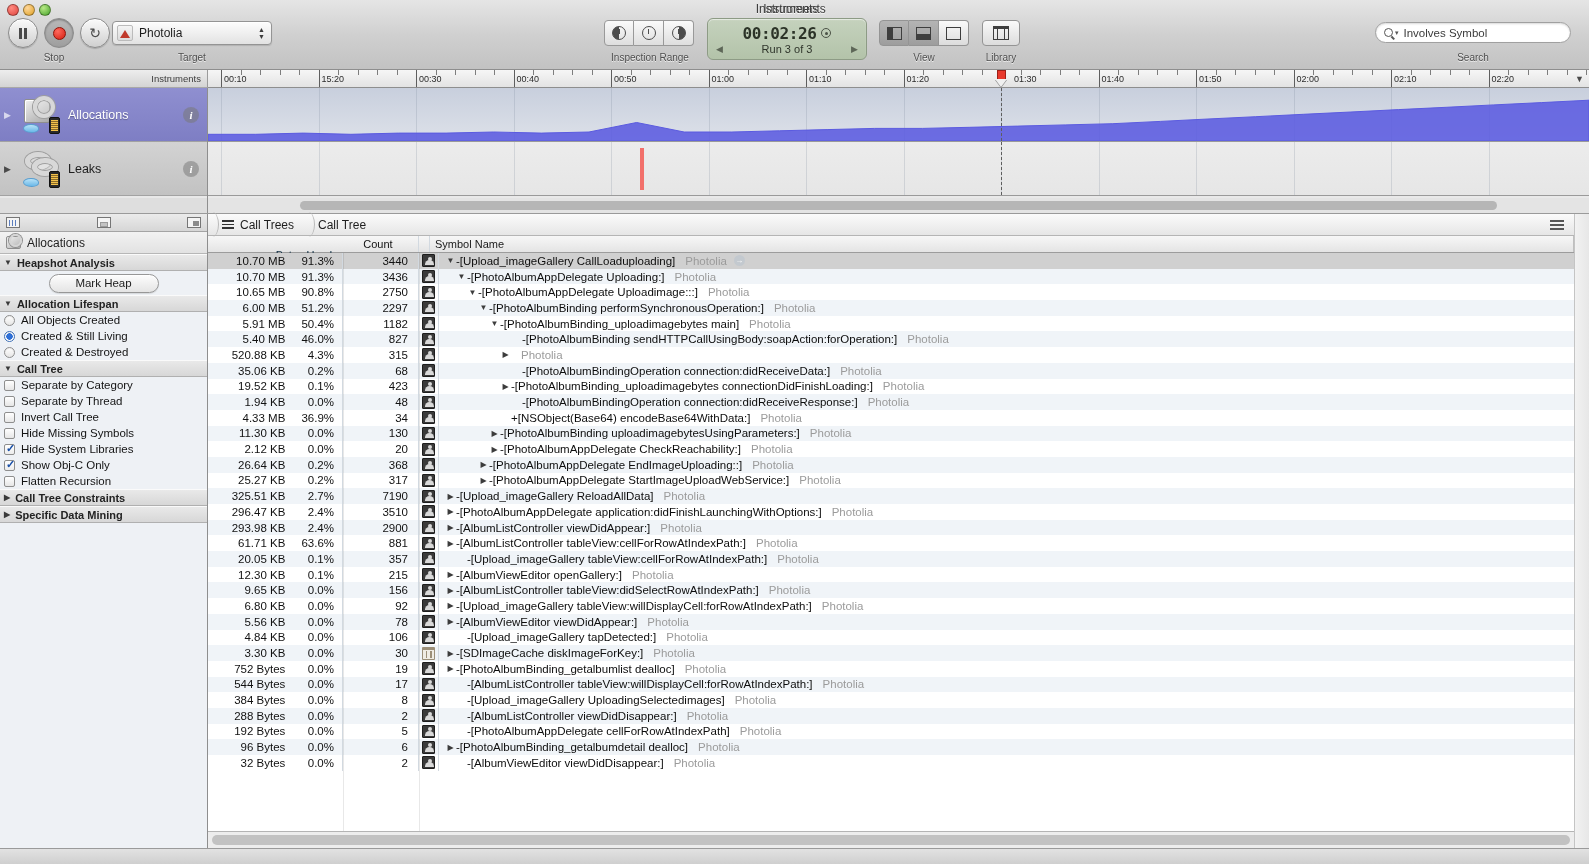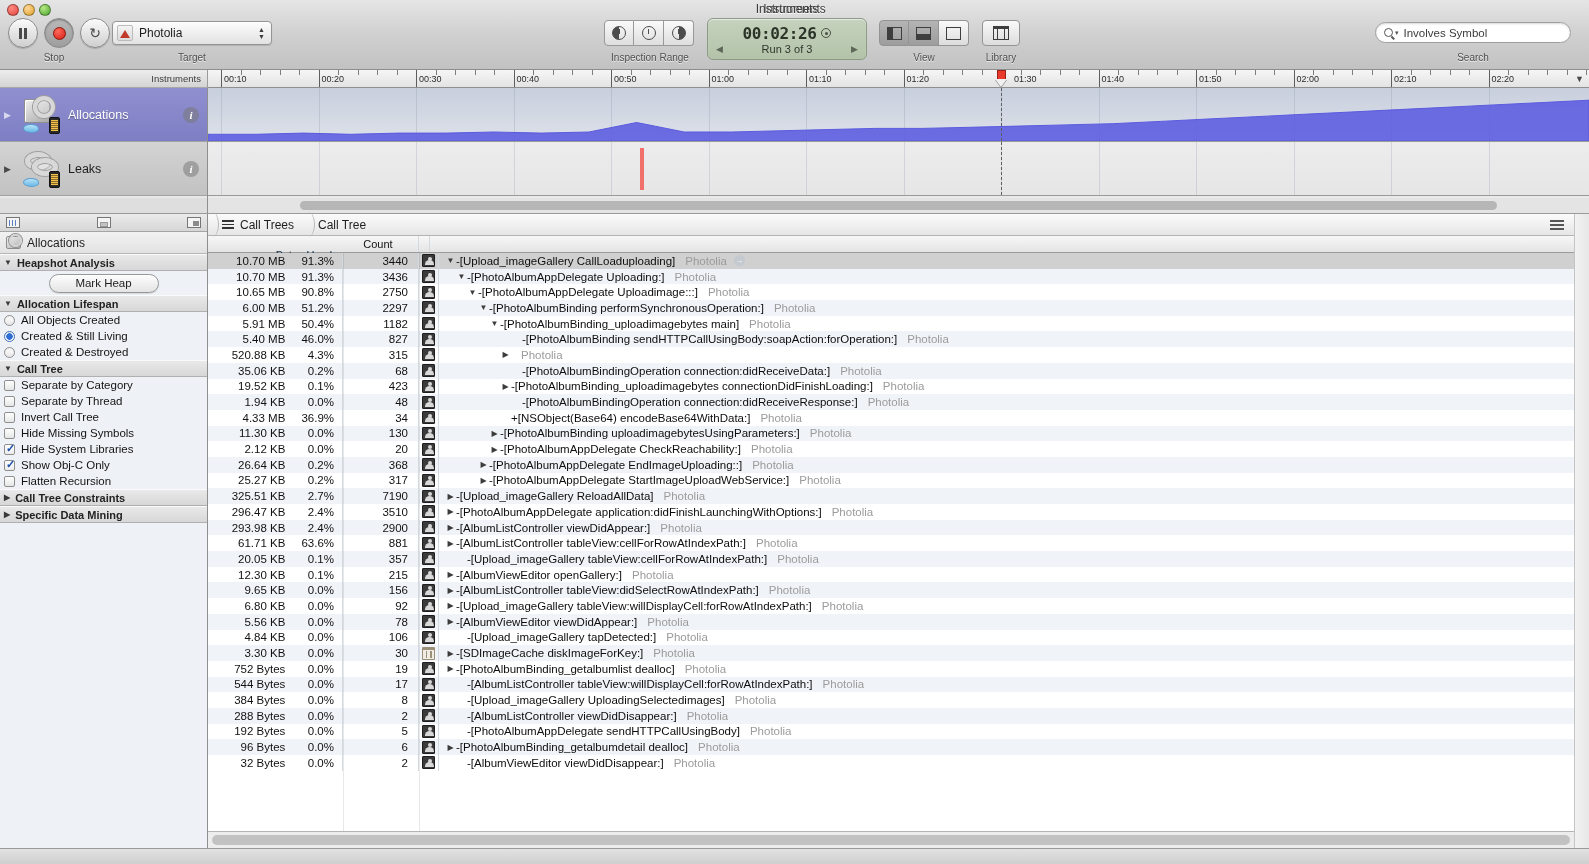--- a/index.html
+++ b/index.html
@@ -595,21 +595,21 @@
         <span class="tick minor" style="left: 1261px;"></span>
         <span class="tick minor" style="left: 1280.5px;"></span>
         <span class="tick minor" style="left: 1300px;"></span>
         <span class="tick minor" style="left: 1319.5px;"></span>
         <span class="tick minor" style="left: 1339px;"></span>
         <span class="tick minor" style="left: 1358.5px;"></span>
         <span class="tick minor" style="left: 1378px;"></span>
         <span class="tick major" style="left: 13px;"></span>
         <span class="tick-lbl" style="left: 13px;">00:10</span>
         <span class="tick major" style="left: 110.5px;"></span>
-        <span class="tick-lbl" style="left: 110.5px;">00:20</span>
+        <span class="tick-lbl" style="left: 110.5px;">15:20</span>
         <span class="tick major" style="left: 208px;"></span>
         <span class="tick-lbl" style="left: 208px;">00:30</span>
         <span class="tick major" style="left: 305.5px;"></span>
         <span class="tick-lbl" style="left: 305.5px;">00:40</span>
         <span class="tick major" style="left: 403px;"></span>
         <span class="tick-lbl" style="left: 403px;">00:50</span>
         <span class="tick major" style="left: 500.5px;"></span>
         <span class="tick-lbl" style="left: 500.5px;">01:00</span>
         <span class="tick major" style="left: 598px;"></span>
         <span class="tick-lbl" style="left: 598px;">01:10</span>
@@ -812,20 +812,23 @@
 
       <div class="thead">
         <div class="th sorted c-bytes">
           <span>Bytes Used</span>
           <span class="sort-caret">▼</span>
         </div>
         <div class="th c-count">
           <span>Count</span>
         </div>
         <div class="th c-icon"></div>
+        <div class="th c-sym">
+          <span>Symbol Name</span>
+        </div>
       </div>
 
       <div class="tbody">
         <div class="guide-col" style="left:135px"></div>
         <div class="guide-col" style="left:211px"></div>
         <div id="rows">
             <div class="row sel">
               <div class="cell c-bytes">
                 <span class="bytes-val">10.70 MB</span>
                 <span class="bytes-pct">91.3%</span>
@@ -1313,21 +1316,21 @@
                 <span class="bytes-val">192 Bytes</span>
                 <span class="bytes-pct">0.0%</span>
               </div>
               <div class="cell c-count">5</div>
               <div class="cell c-icon">
                 <span class="mini-person"></span>
               </div>
               <div class="cell c-sym">
                 <span class="tree-indent" style="width: 17px;"></span>
                 <span class="tw"></span>
-                <span class="sym-txt">-[PhotoAlbumAppDelegate sendHTTPCallUsingBody]</span>
+                <span class="sym-txt">-[PhotoAlbumAppDelegate cellForRowAtIndexPath]</span>
                 <span class="mod-txt">Photolia</span>
               </div>
             </div>
             <div class="row even">
               <div class="cell c-bytes">
                 <span class="bytes-val">96 Bytes</span>
                 <span class="bytes-pct">0.0%</span>
               </div>
               <div class="cell c-count">6</div>
               <div class="cell c-icon">

